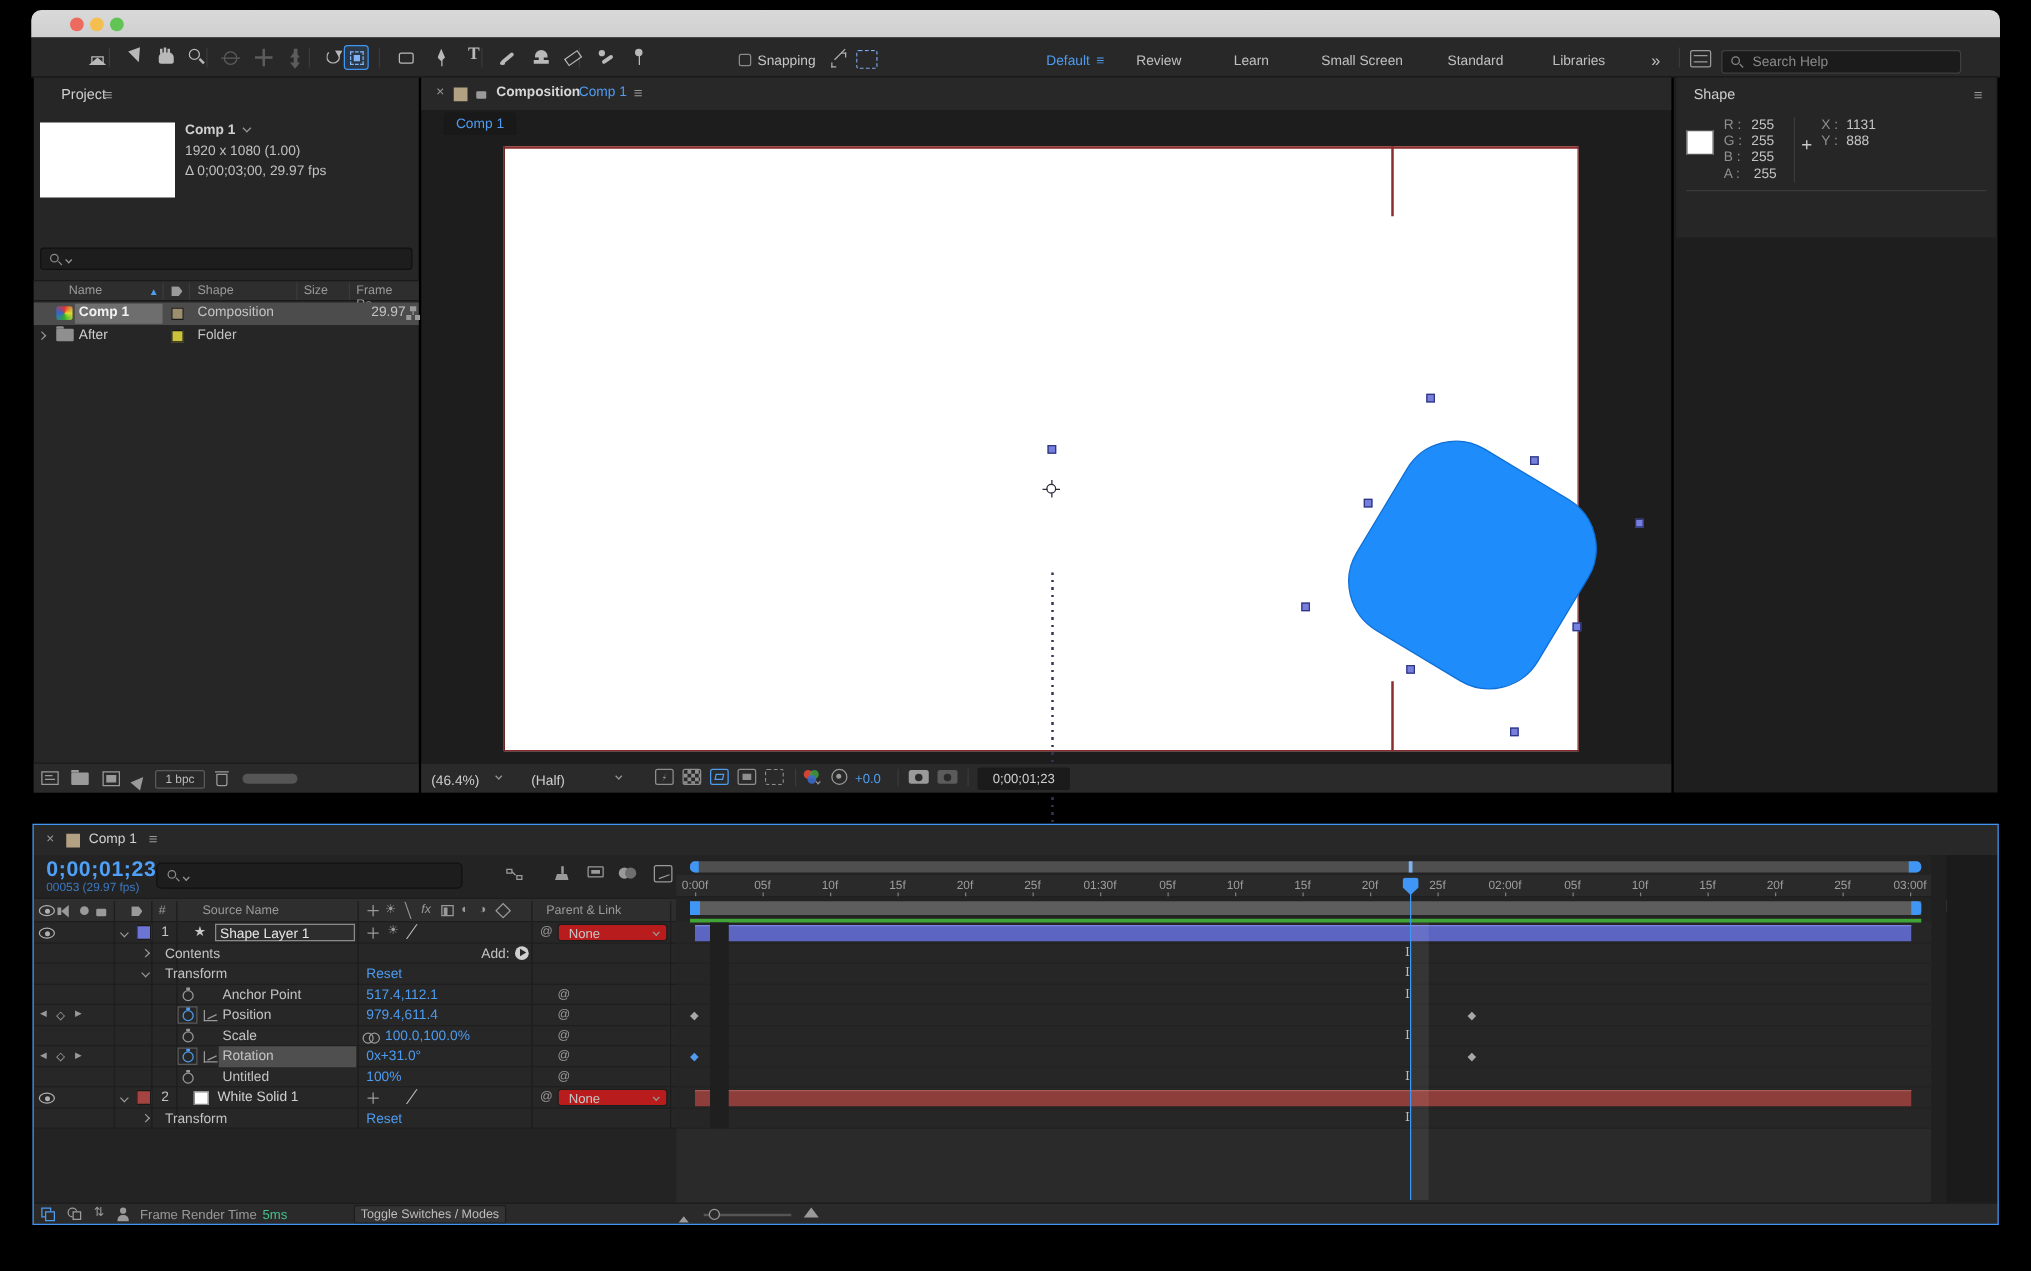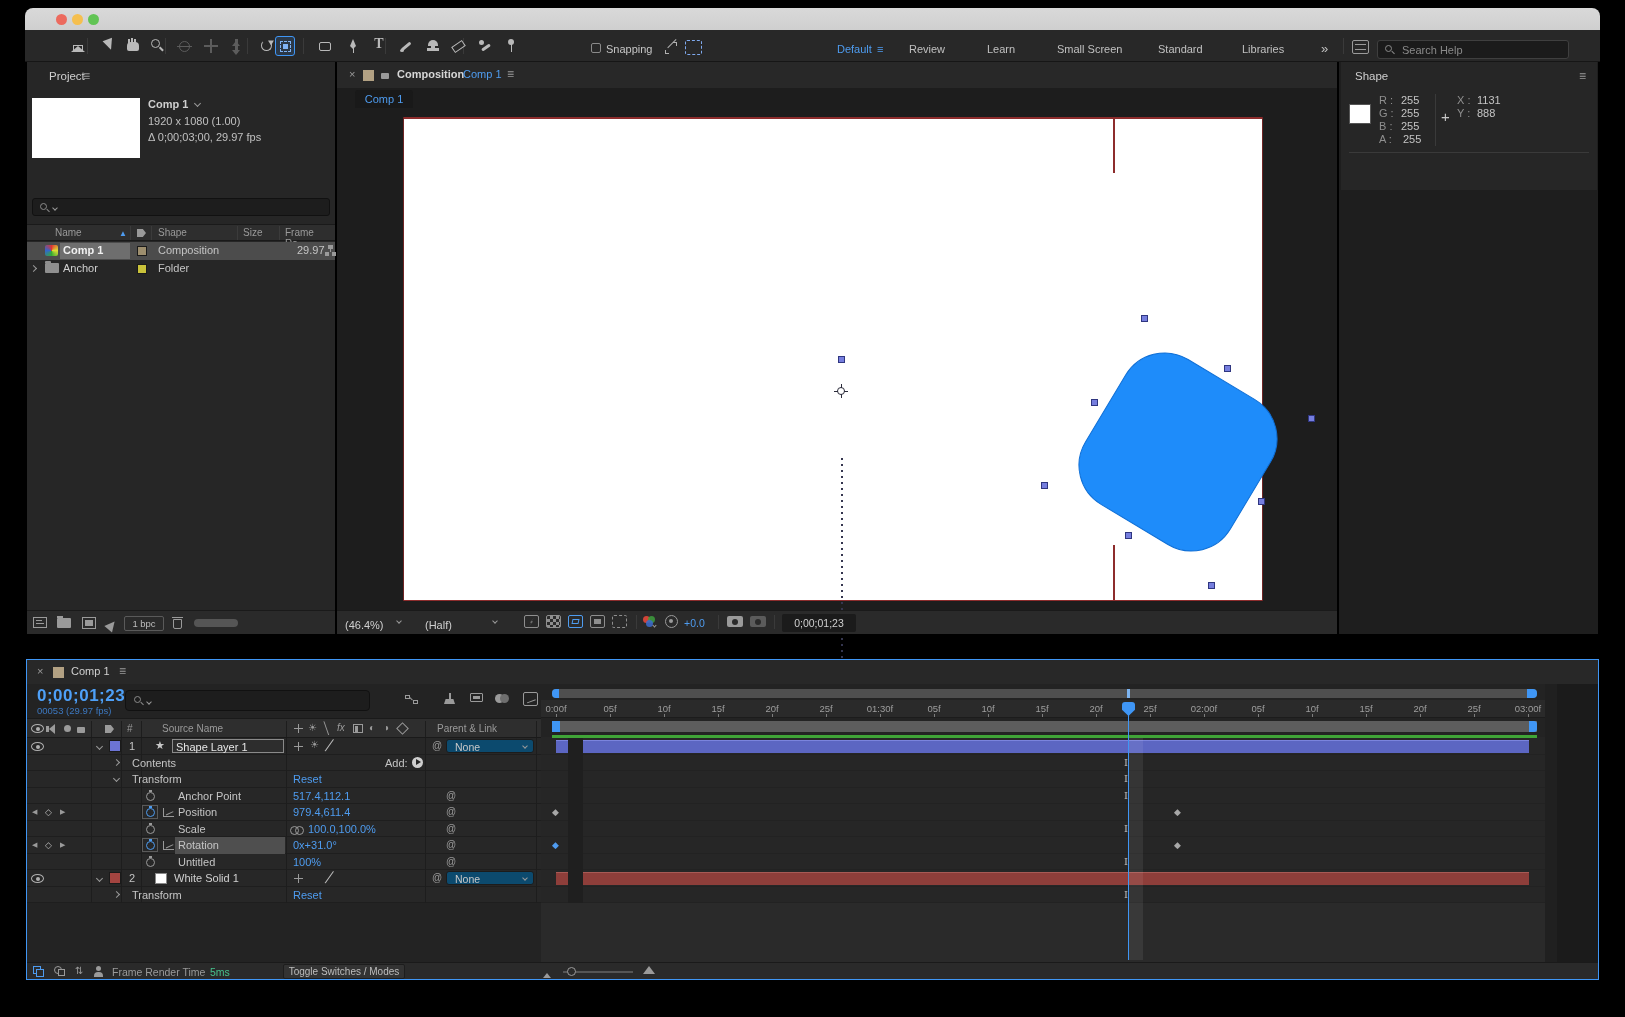--- a/index.html
+++ b/index.html
@@ -21,21 +21,21 @@
   .tool.sel{border:1px solid #3f96f5;background:rgba(63,150,245,.15)}
   .tsep{position:absolute;top:8px;width:1px;height:16px;background:#3a3a3a}
   
   .panel{position:absolute;background:#262626}
   .phead{position:absolute;font-size:11.5px;color:#cfcfcf}
   .ham{position:absolute;color:#9a9a9a;font-size:12px}
   
   .prow{position:absolute;left:0;width:100%;height:18px}
   .cellsw{position:absolute;width:10px;height:10px;top:4px;border:1px solid #1a1a1a}
   
-  .dd{position:absolute;background:#0c4a6e;border:1px solid #1c1c1c;border-radius:3px;color:#c8c8c8;font-size:10.5px}
+  .dd{position:absolute;background:#b91c1c;border:1px solid #1c1c1c;border-radius:3px;color:#c8c8c8;font-size:10.5px}
   
   .eye{position:absolute;width:13px;height:9px;border:1px solid #b0b0b0;border-radius:50%}
   .eye i{position:absolute;left:3.5px;top:1.5px;width:4px;height:4px;border-radius:50%;background:#b0b0b0}
   .lockic{position:absolute;width:8px;height:6px;background:#9a9a9a;border-radius:1px}
   .spk{position:absolute;width:0;height:0;border:5px solid transparent;border-left:none;border-right:6px solid #9a9a9a}
   .spk i{position:absolute;left:-3px;top:-3px;width:3px;height:6px;background:#9a9a9a}
   .tagic{position:absolute;width:9px;height:8px;background:#9a9a9a;clip-path:polygon(0 0,65% 0,100% 50%,65% 100%,0 100%)}
   .stopw{position:absolute;width:9px;height:9px;border:1.2px solid #9a9a9a;border-radius:50%}
   .stopw i{position:absolute;left:2px;top:-3px;width:3px;height:2px;background:#9a9a9a}
   .stopw.bl{border-color:#4e9cf0}.stopw.bl i{background:#4e9cf0}
@@ -222,21 +222,21 @@
       <i class="abs" style="left:7px;top:7px;width:4px;height:4px;background:#9a9a9a"></i>
       <i class="abs" style="left:5px;top:4px;width:1px;height:3px;background:#9a9a9a"></i>
     </span>
   </div>
 
   <div class="prow" style="top:198px">
     <i class="chev r abs" style="left:4px;top:6px"></i>
     <span class="abs" style="left:18px;top:3px;width:14px;height:10px;background:#8f8f8f;border-radius:1px">
       <i class="abs" style="left:0;top:-2px;width:6px;height:2px;background:#8f8f8f;border-radius:1px 1px 0 0"></i>
     </span>
-    <span class="abs txt" style="left:36px;top:2px;color:#d0d0d0">Anchor</span>
+    <span class="abs txt" style="left:36px;top:2px;color:#d0d0d0">After</span>
     <span class="cellsw" style="left:110px;background:#c9c23a"></span>
     <span class="abs txt" style="left:131px;top:2px;color:#c4c4c4">Folder</span>
   </div>
 
   <div class="abs" style="left:0;top:548px;width:308px;height:24px;background:#2a2a2a;border-top:1px solid #1a1a1a">
     <span class="abs" style="left:6px;top:6px;width:14px;height:11px;border:1px solid #9a9a9a">
         <i class="abs" style="left:2px;top:2px;width:6px;height:1px;background:#9a9a9a"></i>
         <i class="abs" style="left:2px;top:5px;width:8px;height:1px;background:#9a9a9a"></i>
       </span>
     <span class="abs" style="left:30px;top:7px;width:14px;height:10px;background:#9a9a9a;border-radius:1px">

